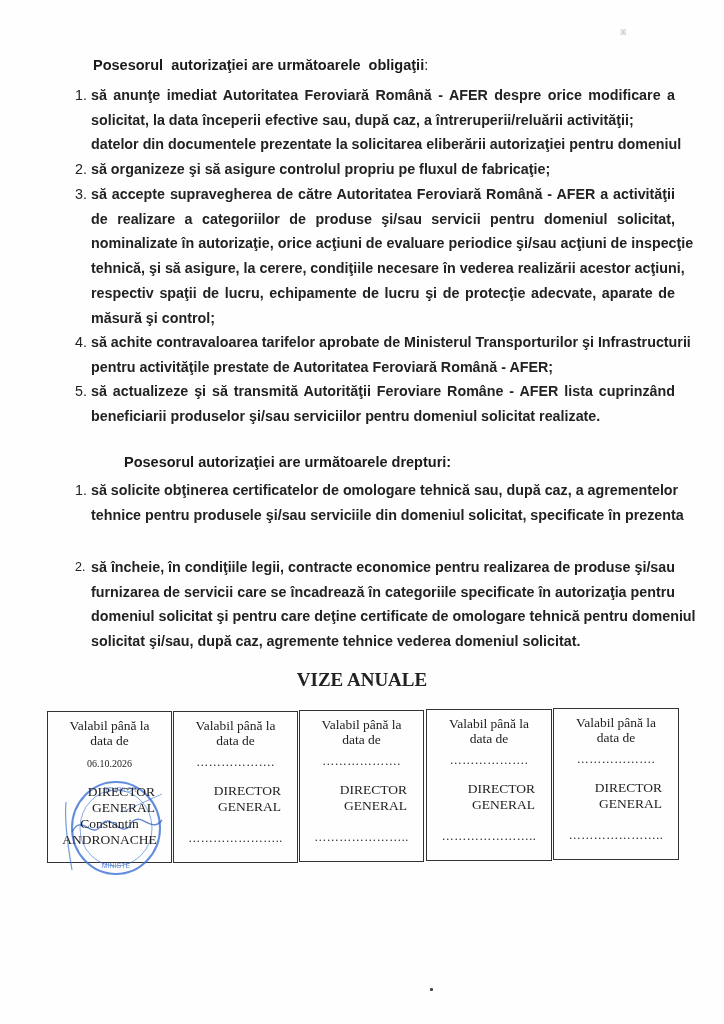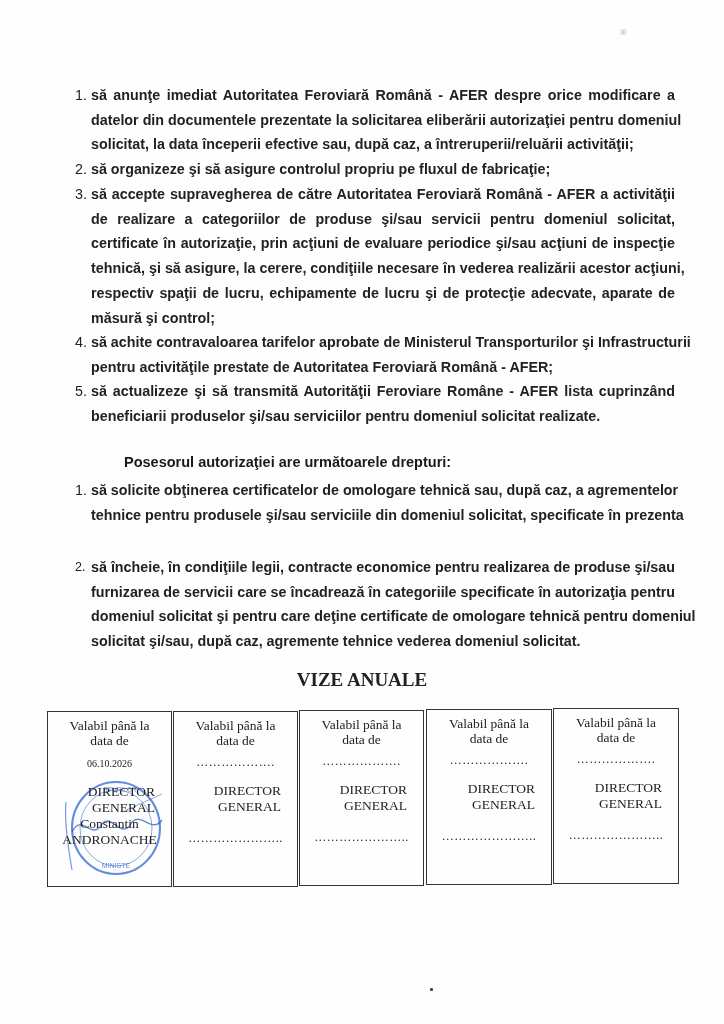--- a/index.html
+++ b/index.html
@@ -8,62 +8,65 @@
 
   .heading { position: absolute; font-family: "Liberation Sans", sans-serif; font-weight: bold; font-size: 14.5px; color: #1a1a1a; }
   .item { position: absolute; left: 75px; width: 600px; font-family: "Liberation Sans", sans-serif; font-size: 14.3px; line-height: 24.7px; color: #222; }
   .item .num { position: absolute; left: 0; top: 0; }
   .item .txt { display: block; margin-left: 16px; text-align: justify; text-align-last: left; font-weight: bold; }
   .line { display: block; white-space: nowrap; text-align: justify; text-align-last: justify; }
   .line.last { text-align-last: left; }
 
   .vize-title { position: absolute; left: 0; width: 724px; top: 669px; text-align: center; font-family: "Liberation Serif", serif; font-weight: bold; font-size: 19px; color: #222; }
 
-  .box { position: absolute; top: 711px; height: 176px; border: 1.5px solid #333; box-sizing: border-box; font-family: "Liberation Serif", serif; font-size: 13.5px; color: #222; text-align: center; }
+  .box { position: absolute; top: 711px; height: 152px; border: 1.5px solid #333; box-sizing: border-box; font-family: "Liberation Serif", serif; font-size: 13.5px; color: #222; text-align: center; }
   .box .valid { position: absolute; left: 0; right: 0; top: 6px; line-height: 15px; }
   .box .date { position: absolute; left: 0; right: 0; top: 46px; font-size: 10px; }
   .box .dots1 { position: absolute; left: 0; right: 0; top: 43px; letter-spacing: 0.5px; font-size: 12px; }
   .box .role { position: absolute; left: 0; right: 16px; top: 71px; line-height: 16px; text-align: right; }
   .box .name { position: absolute; left: 0; right: 0; top: 103px; line-height: 16px; }
   .box .dots2 { position: absolute; left: 0; right: 0; top: 119px; letter-spacing: 0.5px; font-size: 12px; }
 
   .stamp { position: absolute; left: 14px; top: 60px; width: 104px; height: 108px; pointer-events: none; }
   .scan-mark { position: absolute; left: 620px; top: 28px; font-size: 8px; color: #b8b8b8; font-family: "DejaVu Sans", sans-serif; }
   .scan-dot { position: absolute; width: 3px; height: 3px; background: #444; border-radius: 1px; }
 </style>
 </head>
 <body>
 
 <div class="page">
 
   <div class="scan-mark">ꕤ</div>
 
+  <div class="heading" style="left:93px; top:57px;">
+    <span style="white-space:pre;">Posesorul  autorizaţiei are următoarele  obligaţii</span><span style="font-weight:normal;">:</span>
+  </div>
 
   <div class="item" style="top:83px;">
     <span class="num">1.</span>
     <span class="txt">
       <span class="line">să anunţe imediat Autoritatea Feroviară Română - AFER despre orice modificare a</span>
+      <span class="line last">solicitat, la data începerii efective sau, după caz, a întreruperii/reluării activităţii;</span>
       <span class="line">datelor din documentele prezentate la solicitarea eliberării autorizaţiei pentru domeniul</span>
-      <span class="line last">solicitat, la data începerii efective sau, după caz, a întreruperii/reluării activităţii;</span>
     </span>
   </div>
 
   <div class="item" style="top:157px;">
     <span class="num">2.</span>
     <span class="txt">
       <span class="line last">să organizeze şi să asigure controlul propriu pe fluxul de fabricaţie;</span>
     </span>
   </div>
 
   <div class="item" style="top:182px;">
     <span class="num">3.</span>
     <span class="txt">
       <span class="line">să accepte supravegherea de către Autoritatea Feroviară Română - AFER a activităţii</span>
       <span class="line">de realizare a categoriilor de produse şi/sau servicii pentru domeniul solicitat,</span>
-      <span class="line">certificate în autorizaţie, prin acţiuni de evaluare periodice şi/sau acţiuni de inspecţie</span>
+      <span class="line">nominalizate în autorizaţie, orice acţiuni de evaluare periodice şi/sau acţiuni de inspecţie</span>
       <span class="line">tehnică, şi să asigure, la cerere, condiţiile necesare în vederea realizării acestor acţiuni,</span>
       <span class="line">respectiv spaţii de lucru, echipamente de lucru şi de protecţie adecvate, aparate de</span>
       <span class="line last">măsură şi control;</span>
     </span>
   </div>
 
   <div class="item" style="top:330px;">
     <span class="num">4.</span>
     <span class="txt">
       <span class="line">să achite contravaloarea tarifelor aprobate de Ministerul Transporturilor şi Infrastructurii</span>

